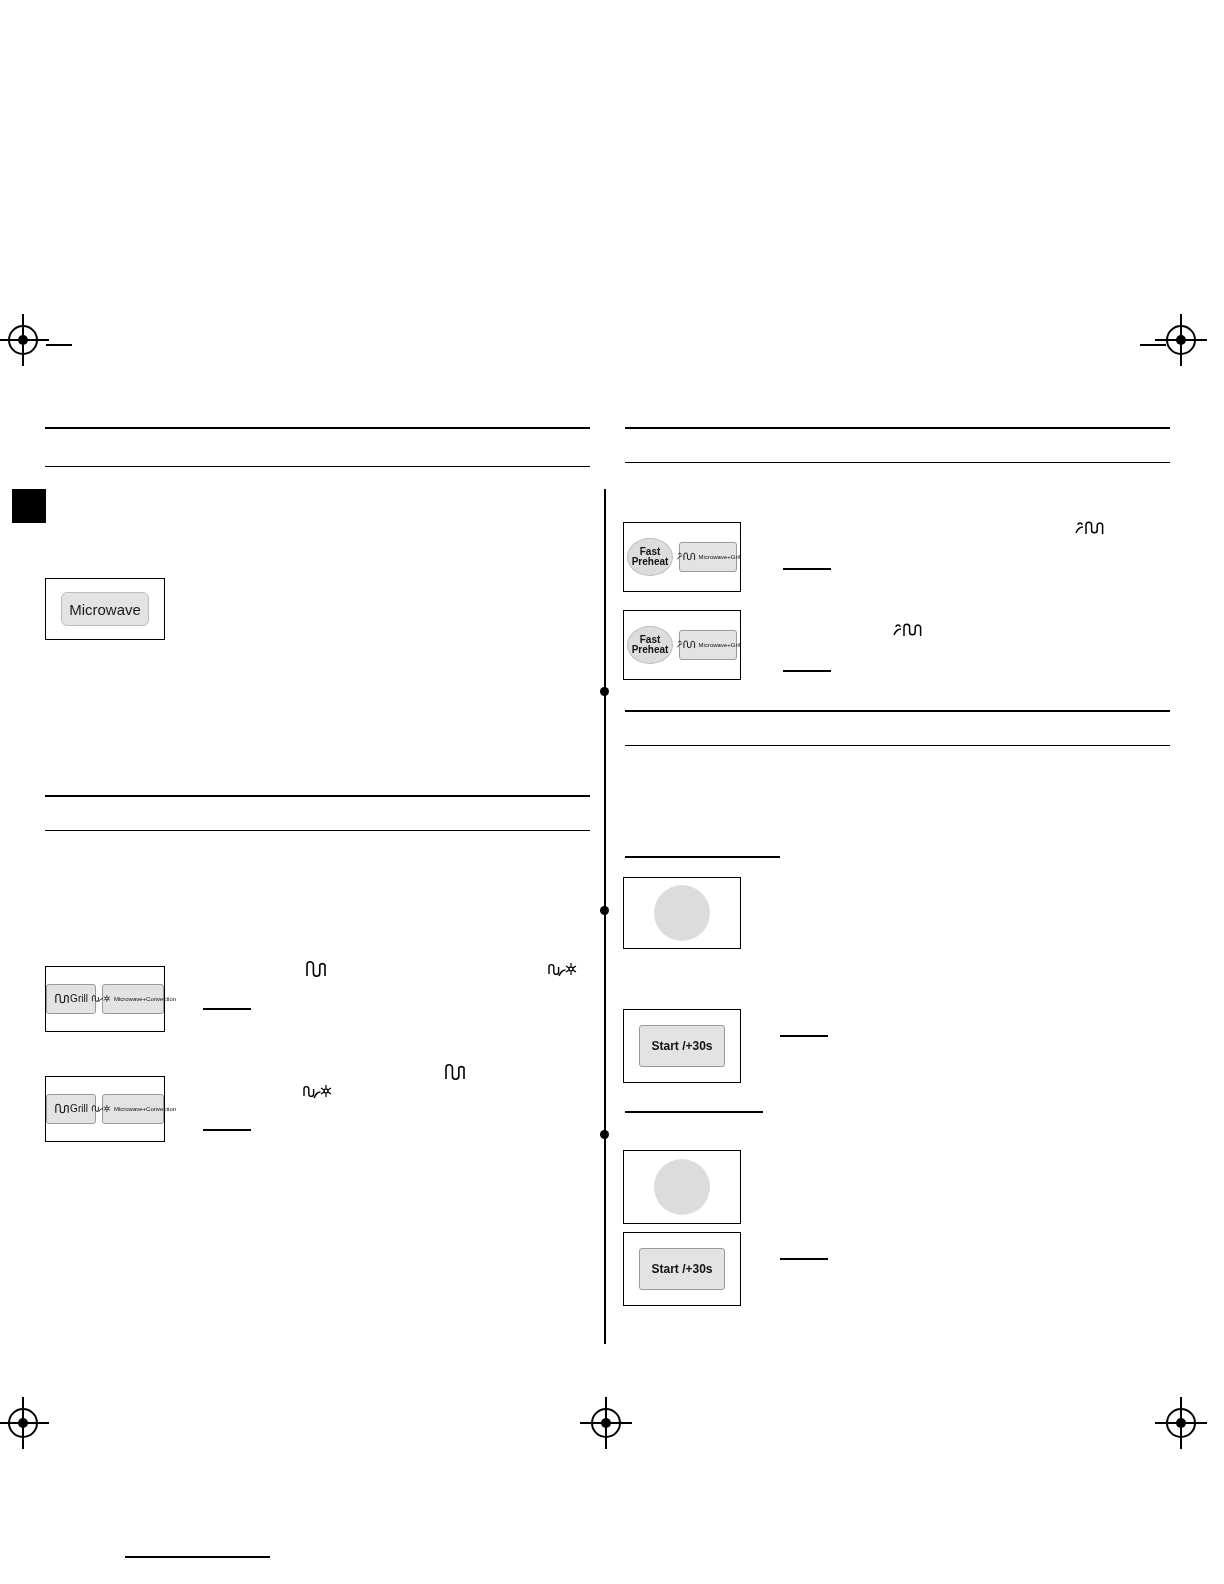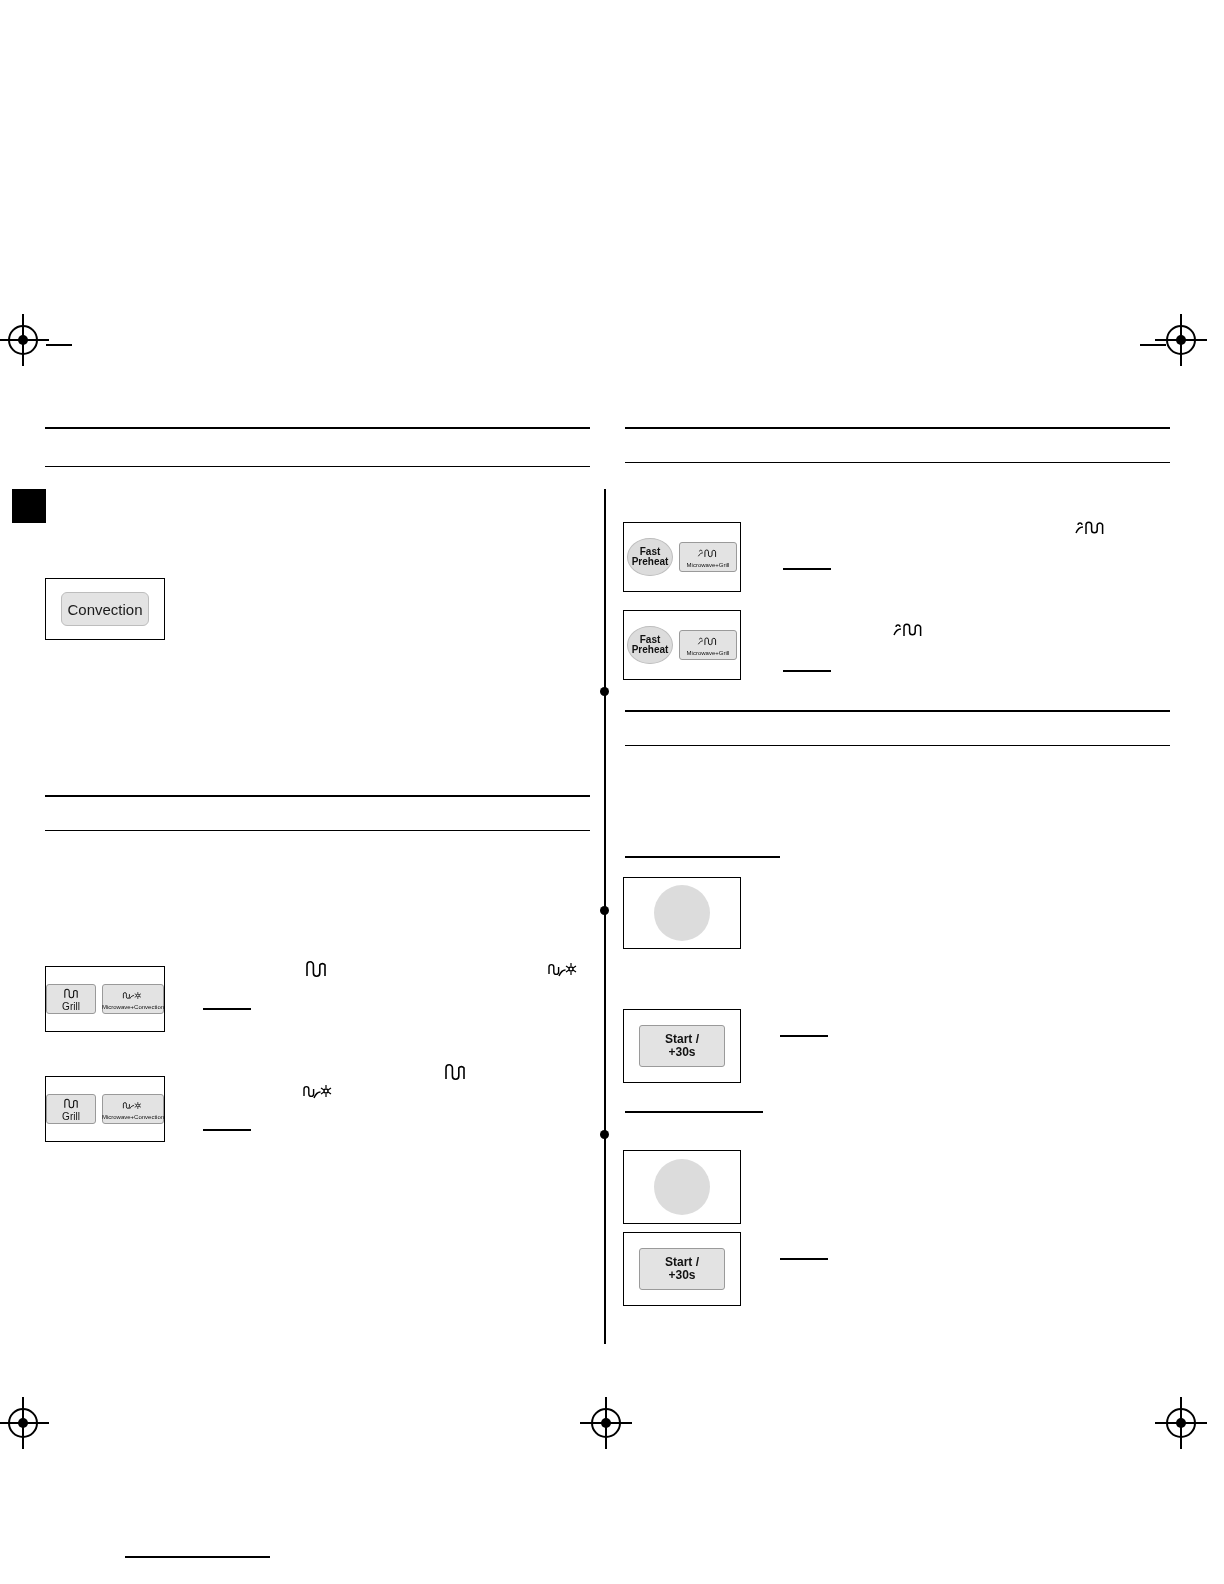--- a/index.html
+++ b/index.html
@@ -91,21 +91,21 @@
     justify-content: center;
     gap: 6px;
   }
 
   .key-rect {
     border: 1px solid #9a9a9a;
     background: #e3e3e3;
     border-radius: 3px;
     box-sizing: border-box;
     display: flex;
-    flex-direction: column;
+    flex-direction: row;
     align-items: center;
     justify-content: center;
     line-height: 1.05;
     color: #111;
     text-align: center;
   }
 
   .key-oval {
     border: 1px solid #bdbdbd;
     background: #dcdcdc;
@@ -212,21 +212,21 @@
 <div class="col-divider" style="left:604px; top:489px; height:855px;"></div>
 
 <div class="rule" style="left:45px; top:427px; width:545px;"></div>
 <div class="rule thin" style="left:45px; top:466px; width:545px;"></div>
 
 <div class="rule" style="left:45px; top:795px; width:545px;"></div>
 <div class="rule thin" style="left:45px; top:830px; width:545px;"></div>
 
 <div class="ctrl-box" style="left:45px; top:578px; width:120px; height:62px;">
   <div class="deodorize-key" style="position:relative; left:0; top:0; width:86px; height:32px;">
-    <span>Convection</span>
+    <span>Microwave</span>
   </div>
 </div>
 
 <div style="position:absolute; left:305px; top:960px;">
   <svg width="22" height="18" viewBox="0 0 22 18" aria-hidden="true">
     <path d="M2 16 L2 5 A3.2 3.2 0 0 1 8.4 5 L8.4 13 A3.2 3.2 0 0 0 14.8 13 L14.8 5 A3.2 3.2 0 0 1 20 5 L20 16" fill="none" stroke="#000" stroke-width="1.6"></path>
   </svg>
 </div>
 
 <div style="position:absolute; left:548px; top:960px;">

